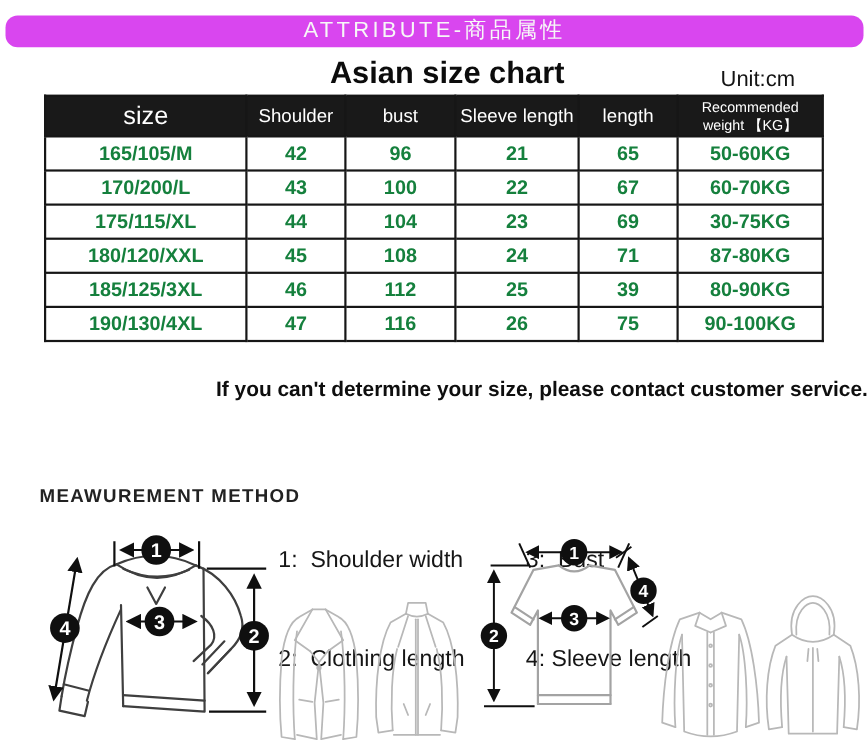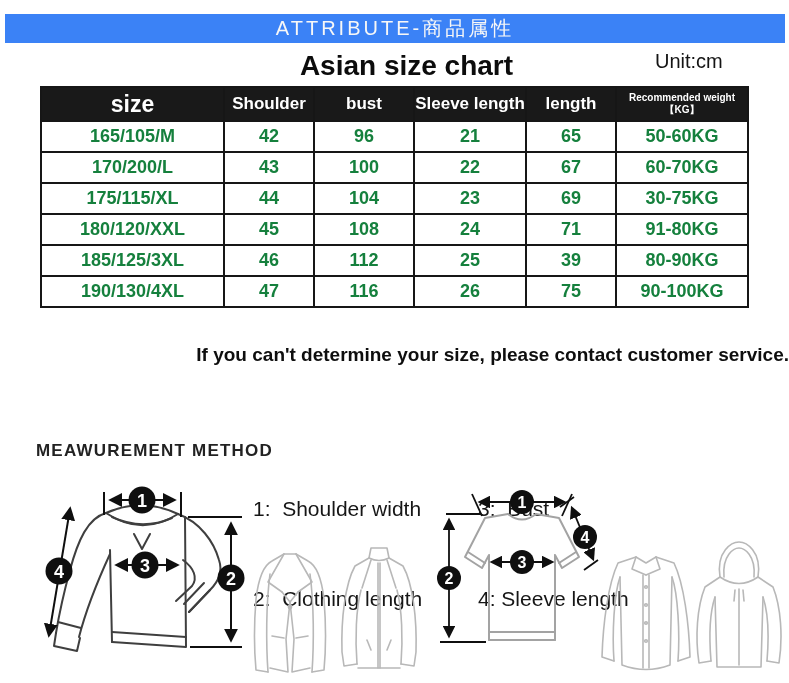--- a/index.html
+++ b/index.html
@@ -1,33 +1,33 @@
 <!DOCTYPE html>
 <html><head>
 <meta charset="utf-8">
 <style>
   * { margin:0; padding:0; box-sizing:border-box; }
   html,body { background:#ffffff; }
   body { font-family:"Liberation Sans", sans-serif; color:#111; }
   .page { position:relative; width:789px; height:683px; background:#ffffff; overflow:hidden; margin:0 auto; }
 
   .banner { position:absolute; left:5px; top:14px; width:780px; height:29px;
-            background:#3b82f6; color:#f7f7f7; text-align:center; line-height:29px;
-            font-size:20px; font-weight:500; letter-spacing:3px; }
+            background:#d946ef; color:#f7f7f7; text-align:center; line-height:29px;
+            font-size:20px; font-weight:500; letter-spacing:3px;border-radius:11px; }
 
   .chart-title { position:absolute; left:0; top:50px; width:100%; text-align:center;
                  font-size:28px; font-weight:700; color:#0c0c0c; transform:translateX(12px); }
-  .unit { position:absolute; left:655px; top:50px; font-size:20px; color:#141414; }
+  .unit { position:absolute; left:655px; top:61px; font-size:20px; color:#141414; }
 
   table.size-table { position:absolute; left:40px; top:86px; width:707px;
                      border-collapse:collapse; table-layout:fixed; }
   table.size-table th, table.size-table td { border:2px solid #161616; text-align:center; vertical-align:middle; }
-  table.size-table thead th { background:#191919; color:#ffffff; font-weight:700; height:34px; font-size:17px; }
+  table.size-table thead th { background:#191919; color:#ffffff; font-weight:400; height:34px; font-size:17px; }
   table.size-table thead th.size-h { font-size:23px; }
-  table.size-table thead th.rec-h { font-size:10px; line-height:1.2; padding:2px 1px; }
+  table.size-table thead th.rec-h { font-size:13px; line-height:1.2; padding:2px 1px; }
   table.size-table tbody td { height:31px; font-size:18px; font-weight:700; color:#15803d; background:#ffffff; }
 
   .notice { position:absolute; left:0; top:344px; width:100%; text-align:right;
             font-size:19px; font-weight:700; color:#0e0e0e; }
 
   .measure-heading { position:absolute; left:36px; top:441px; font-size:17px;
                      font-weight:700; letter-spacing:1.2px; color:#222; }
   .legend { position:absolute; font-size:21px; color:#161616; line-height:30px; white-space:pre; }
   .legend-a { left:253px; top:434px; }
   .legend-b { left:478px; top:434px; }
@@ -88,21 +88,21 @@
         <td>23</td>
         <td>69</td>
         <td>30-75KG</td>
       </tr>
       <tr>
         <td>180/120/XXL</td>
         <td>45</td>
         <td>108</td>
         <td>24</td>
         <td>71</td>
-        <td>91-80KG</td>
+        <td>87-80KG</td>
       </tr>
       <tr>
         <td>185/125/3XL</td>
         <td>46</td>
         <td>112</td>
         <td>25</td>
         <td>39</td>
         <td>80-90KG</td>
       </tr>
       <tr>

